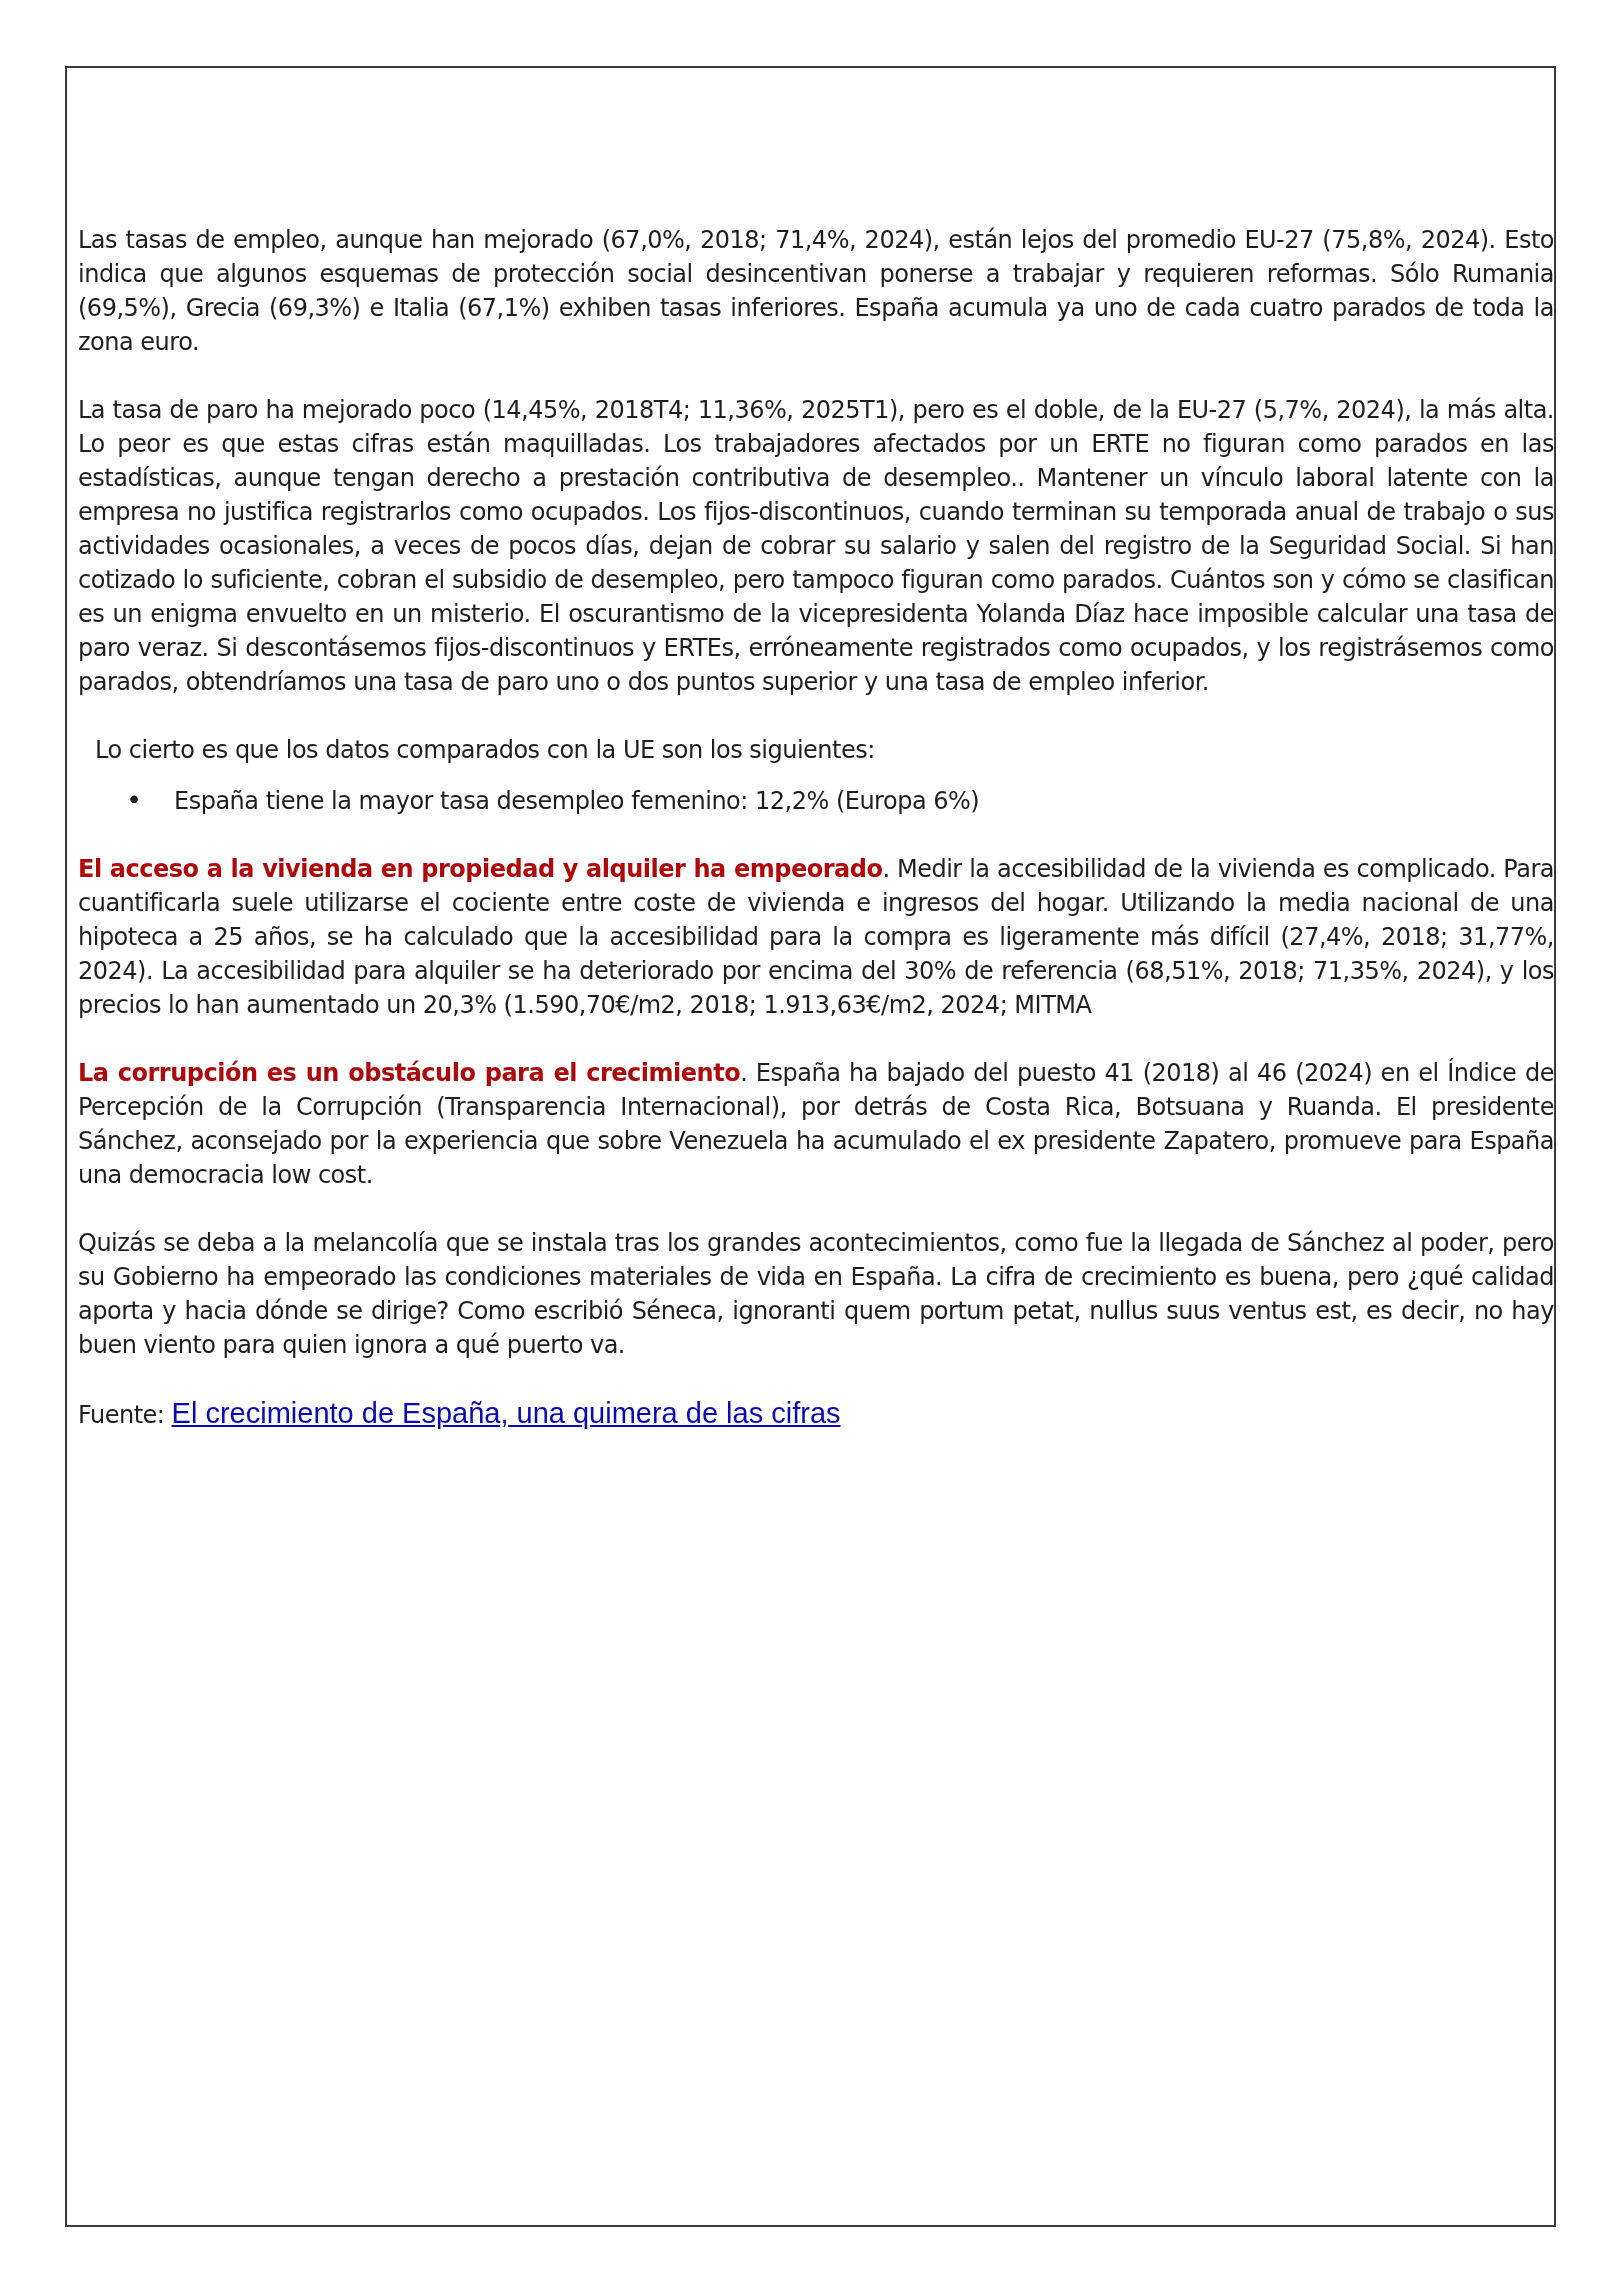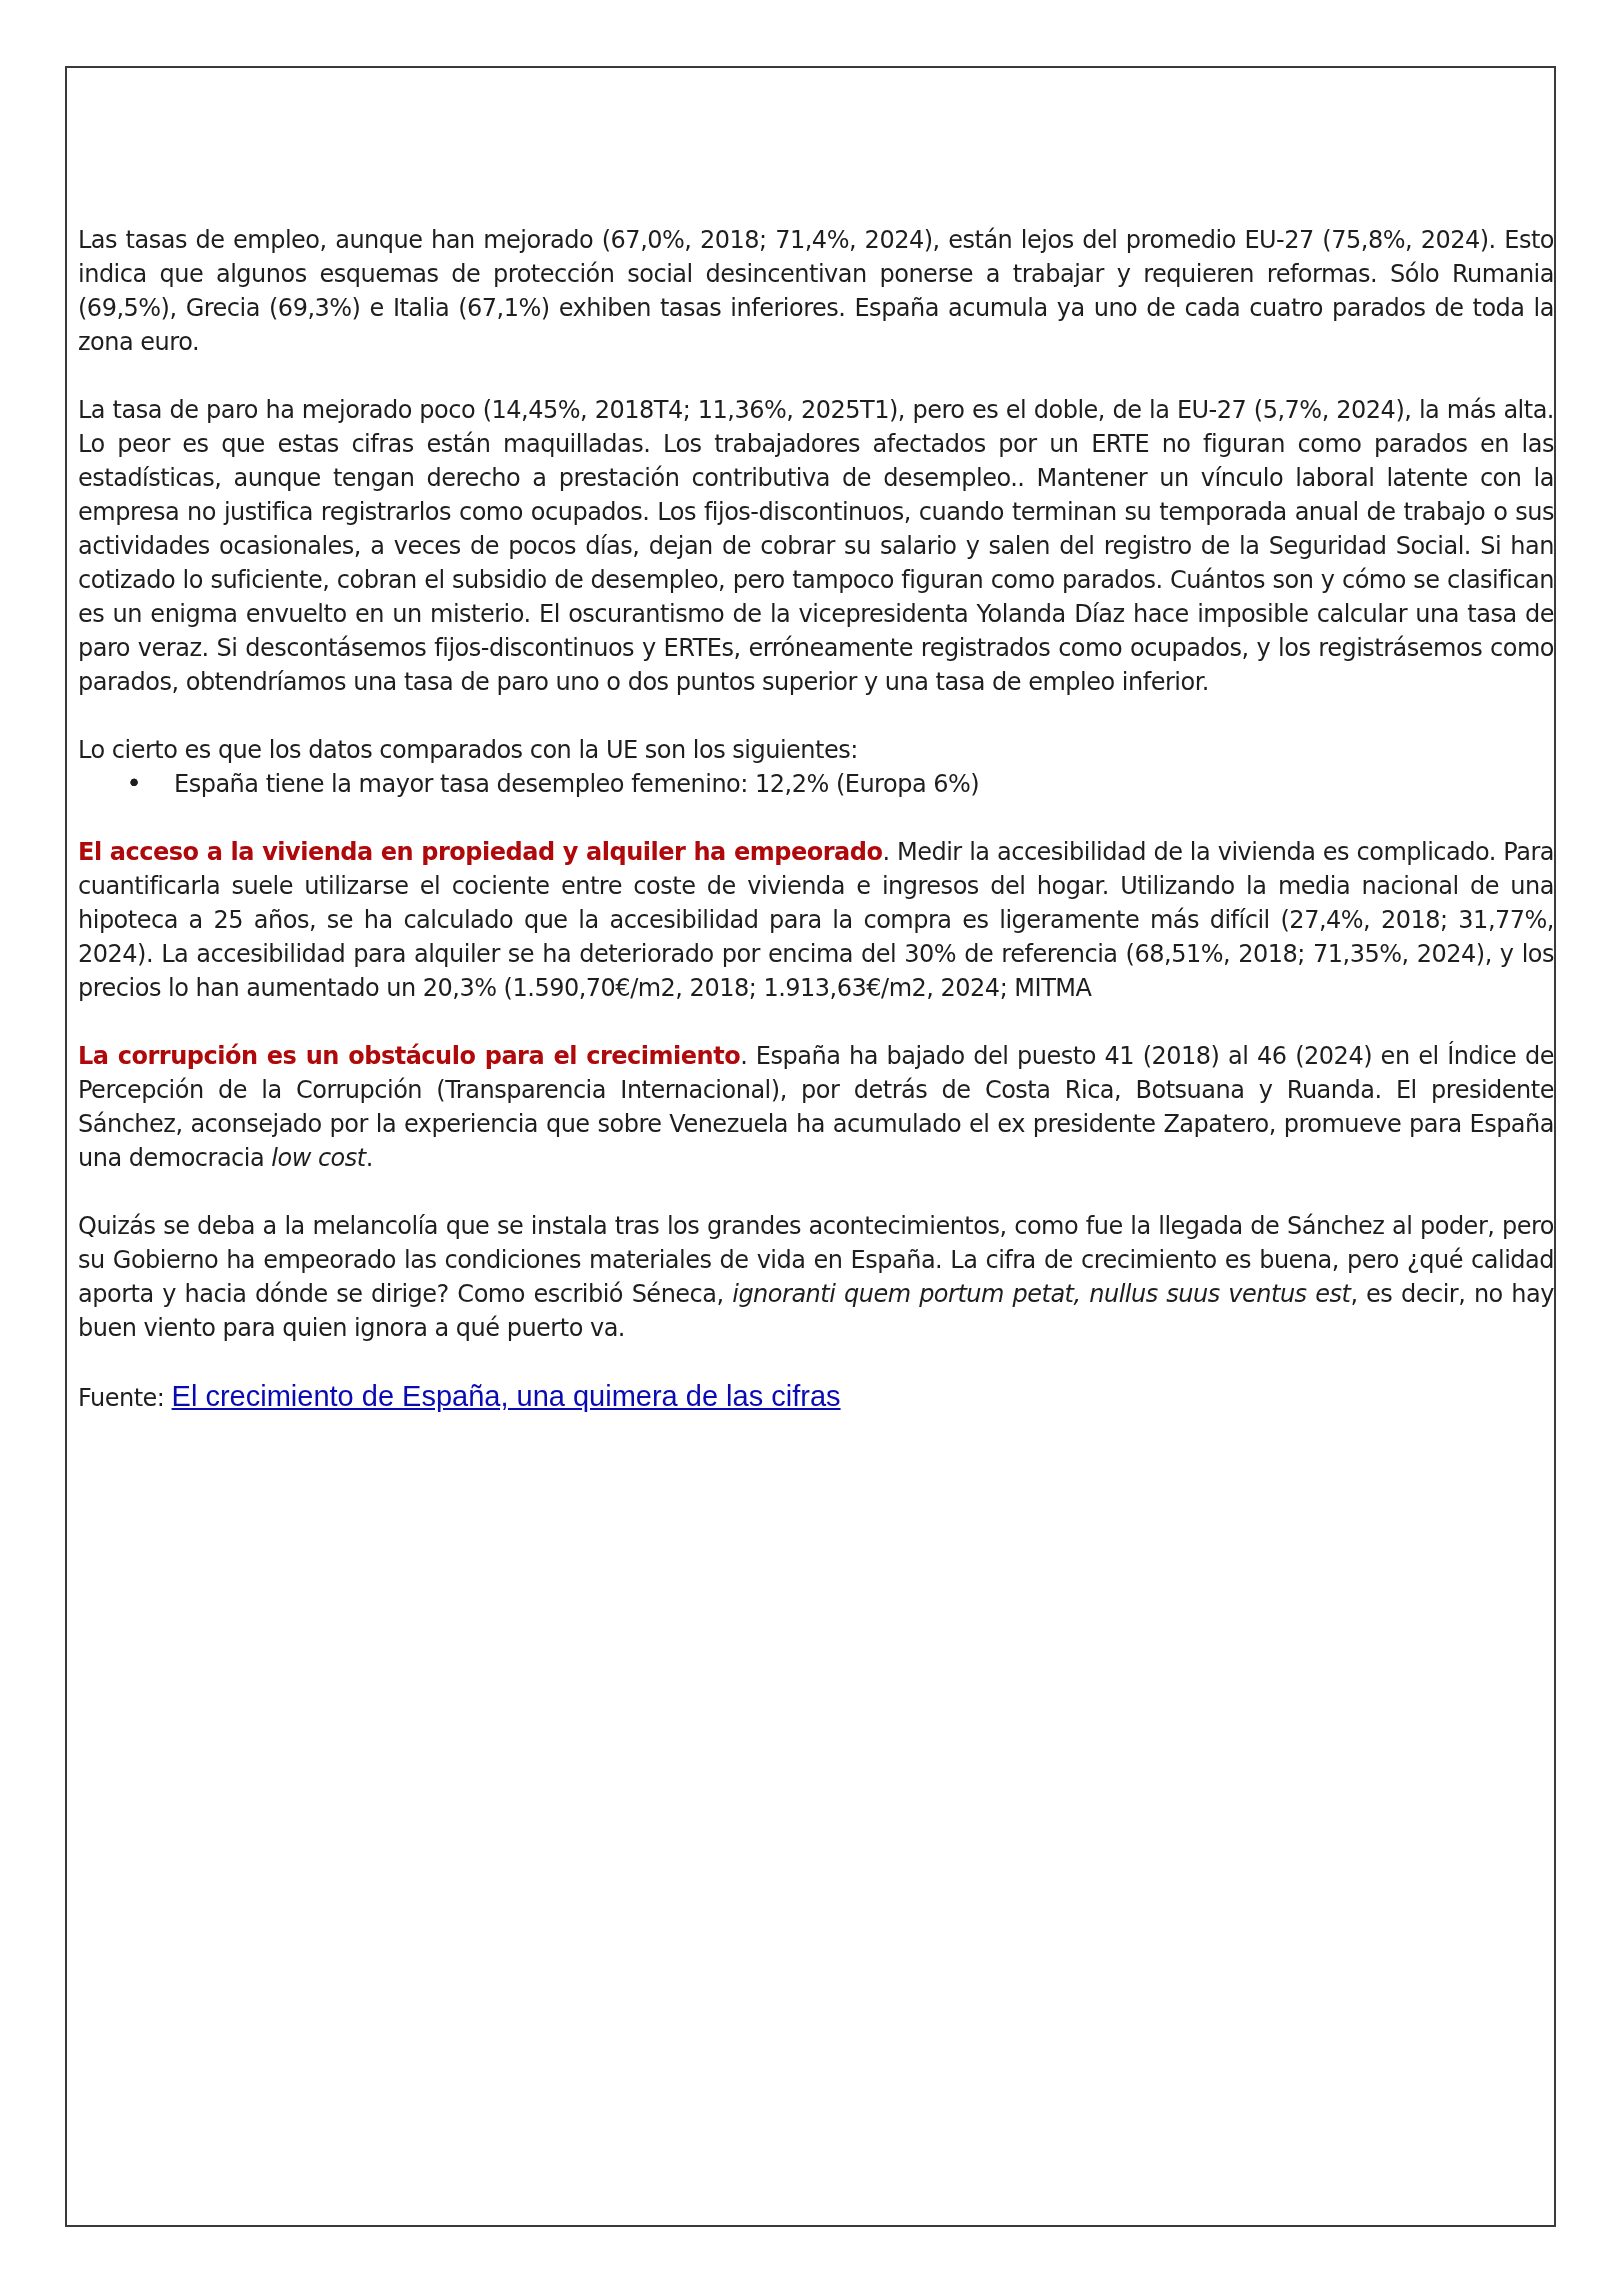--- a/index.html
+++ b/index.html
@@ -11,25 +11,25 @@
   }
   .content {
     position: absolute; left: 78px; top: 223px; width: 1476px;
     font-family: "DejaVu Sans", sans-serif;
     font-size: 24px; line-height: 34px; color: #1e1e1e;
     letter-spacing: -0.5px; word-spacing: 0px;
   }
   .content p { margin: 0 0 34px 0; text-align: justify; }
   .hl { color: #b0090b; font-weight: bold; }
   .b { font-weight: normal; }
-  .i { font-style: italic; }
+  .i { }
   ul.facts { margin: 0 0 34px 0; padding: 0 0 0 96px; list-style: none; }
   ul.facts li { position: relative; text-align: left; }
   ul.facts li .bullet { position: absolute; left: -47px; top: 0; }
-  .intro { margin: 0 !important; }
+  .intro { margin: 17px !important; }
   .source-line { font-family: "DejaVu Sans", sans-serif; }
   .source-link {
     font-family: "Liberation Sans", sans-serif; font-size: 29px; letter-spacing: 0;
     color: #0a0ab4; text-decoration: underline;
   }
 </style>
 </head>
 <body>
 
 <div class="page-frame"></div>

